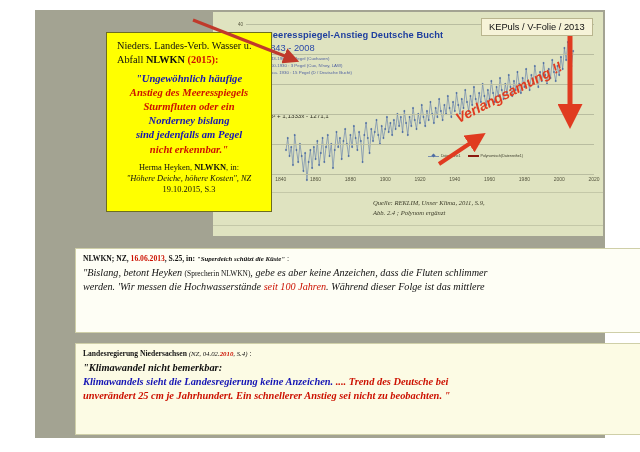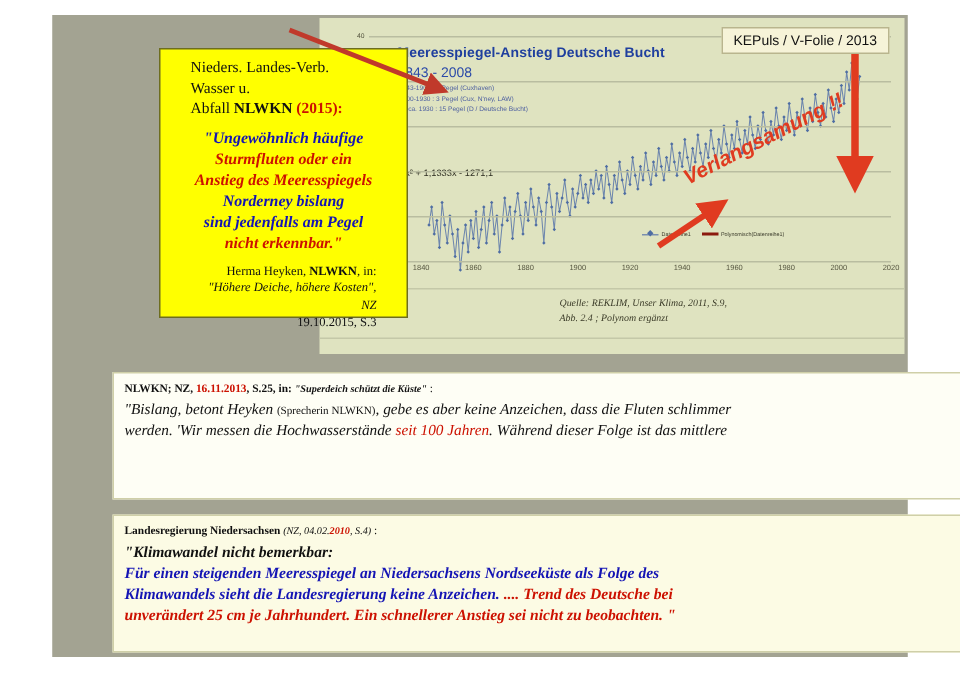--- a/index.html
+++ b/index.html
@@ -24,27 +24,27 @@
   .lg .sw1::after{content:"";position:absolute;left:4px;top:-1.5px;width:3px;height:3px;background:#4e6da3;transform:rotate(45deg);}
   .lg .sw2{width:11px;height:1.6px;background:#8b1a0e;}
   #quelle{position:absolute;left:160px;top:186px;font-family:"Liberation Serif",serif;font-style:italic;font-size:6.6px;line-height:1.55;color:#3b3b28;}
   #sep-top{position:absolute;left:0;top:180px;width:100%;height:1px;background:#c4c8a8;}
   #sep-bot{position:absolute;left:0;top:213px;width:100%;height:1px;background:#c4c8a8;}
 
   
   #series{position:absolute;left:0;top:0;width:100%;height:100%;overflow:visible;}
 
   
-  #yellowbox{position:absolute;left:71px;top:22px;width:166px;height:180px;background:#ffff00;border:1px solid #6d6d20;padding:6px 20px;box-sizing:border-box;}
+  #yellowbox{position:absolute;left:71px;top:22px;width:166px;height:180px;background:#ffff00;border:1px solid #6d6d20;padding:6px 10px;box-sizing:border-box;}
   #yb-l1{font-size:10.3px;color:#111;line-height:1.32;}
   #yb-l1 b{font-weight:bold;}
   .red{color:#cc1100;}
   #yb-quote{margin-top:6px;text-align:center;font-style:italic;font-weight:bold;font-size:10.6px;line-height:1.33;}
   .blue{color:#1414b4;}
-  #yb-src{margin-top:5px;text-align:right;font-size:8.4px;line-height:1.34;color:#111;}
+  #yb-src{margin-top:5px;text-align:center;font-size:8.4px;line-height:1.34;color:#111;}
   #yb-src i{font-style:italic;}
 
   
   #kepuls{position:absolute;left:446px;top:8px;padding:3px 7px;background:#f6f3d8;border:1px solid #b9b58e;font-family:"Liberation Sans",sans-serif;font-size:9.3px;color:#111;text-align:right;}
 
   
   #arrow1,#arrow2,#arrow3{position:absolute;overflow:visible;}
 
   
   .tbox{position:absolute;background:#fdfdf2;border:1px solid #cfcfa8;box-sizing:border-box;padding:5px 7px 6px 7px;}
@@ -295,22 +295,22 @@
     </div>
   </div>
 
   <div id="yellowbox">
     <div id="yb-l1">
       <span>Nieders. Landes-Verb. Wasser u.</span><br>
       <span>Abfall </span><b>NLWKN </b><b class="red">(2015):</b>
     </div>
     <div id="yb-quote">
       <div class="blue">"Ungewöhnlich häufige</div>
+      <div class="red">Anstieg des Meeresspiegels</div>
       <div class="red">Sturmfluten oder ein</div>
-      <div class="red">Anstieg des Meeresspiegels</div>
       <div class="blue">Norderney bislang</div>
       <div class="blue">sind jedenfalls am Pegel</div>
       <div class="red">nicht erkennbar."</div>
     </div>
     <div id="yb-src">
       <div><span>Herma Heyken, </span><b>NLWKN</b><span>, in:</span></div>
       <div><i>"Höhere Deiche, höhere Kosten", NZ</i></div>
       <div>19.10.2015, S.3</div>
     </div>
   </div>
@@ -341,32 +341,31 @@
           <path d="M0,0 L5,2.5 L0,5 z" fill="#e03b20"></path>
         </marker>
       </defs>
     <line x1="4" y1="36" x2="46" y2="8" stroke="#e03b20" stroke-width="4" marker-end="url(#ah3)"></line>
   </svg>
 
   <div id="verl" style="position:absolute;left:425px;top:100px;transform:rotate(-27deg);transform-origin:left bottom;font-family:'Liberation Sans',sans-serif;font-size:14px;font-weight:bold;font-style:italic;color:#e03b20;white-space:nowrap;">Verlangsamung !!</div>
 
   <div class="tbox" id="box2">
     <div class="hdr">
-      <b>NLWKN; NZ, </b><b class="red">16.11.2013</b><b>, S.25, in: </b><span class="sm"><b>"Superdeich schützt die Küste"</b></span><span> :</span>
+      <b>NLWKN; NZ, </b><b class="red">16.06.2013</b><b>, S.25, in: </b><span class="sm"><b>"Superdeich schützt die Küste"</b></span><span> :</span>
     </div>
     <div class="body2">
       <div><span class="bk">"Bislang, betont Heyken </span><span class="spn">(Sprecherin NLWKN)</span><span class="bk">, gebe es aber keine Anzeichen, dass die Fluten schlimmer</span></div>
       <div><span class="bk">werden. 'Wir messen die Hochwasserstände </span><span class="red bd">seit 100 Jahren</span><span class="bk">. Während dieser Folge ist das mittlere</span></div>
     </div>
   </div>
 
   <div class="tbox" id="box3">
     <div class="hdr">
       <b>Landesregierung Niedersachsen </b><span class="sm">(NZ, 04.02.</span><span class="sm red"><b>2010</b></span><span class="sm">, S.4)</span><span> :</span>
     </div>
     <div class="body3">
       <div class="bk">"Klimawandel nicht bemerkbar:</div>
-      <div class="blue">Für einen steigenden Meeresspiegel an Niedersachsens Nordseeküste als Folge des</div>
       <div><span class="blue">Klimawandels sieht die Landesregierung keine Anzeichen.  </span><span class="red">.... Trend des Deutsche bei</span></div>
       <div class="red">unverändert 25 cm je Jahrhundert.  Ein schnellerer Anstieg sei nicht zu beobachten. "</div>
     </div>
   </div>
 </div>
 
 </body></html>

